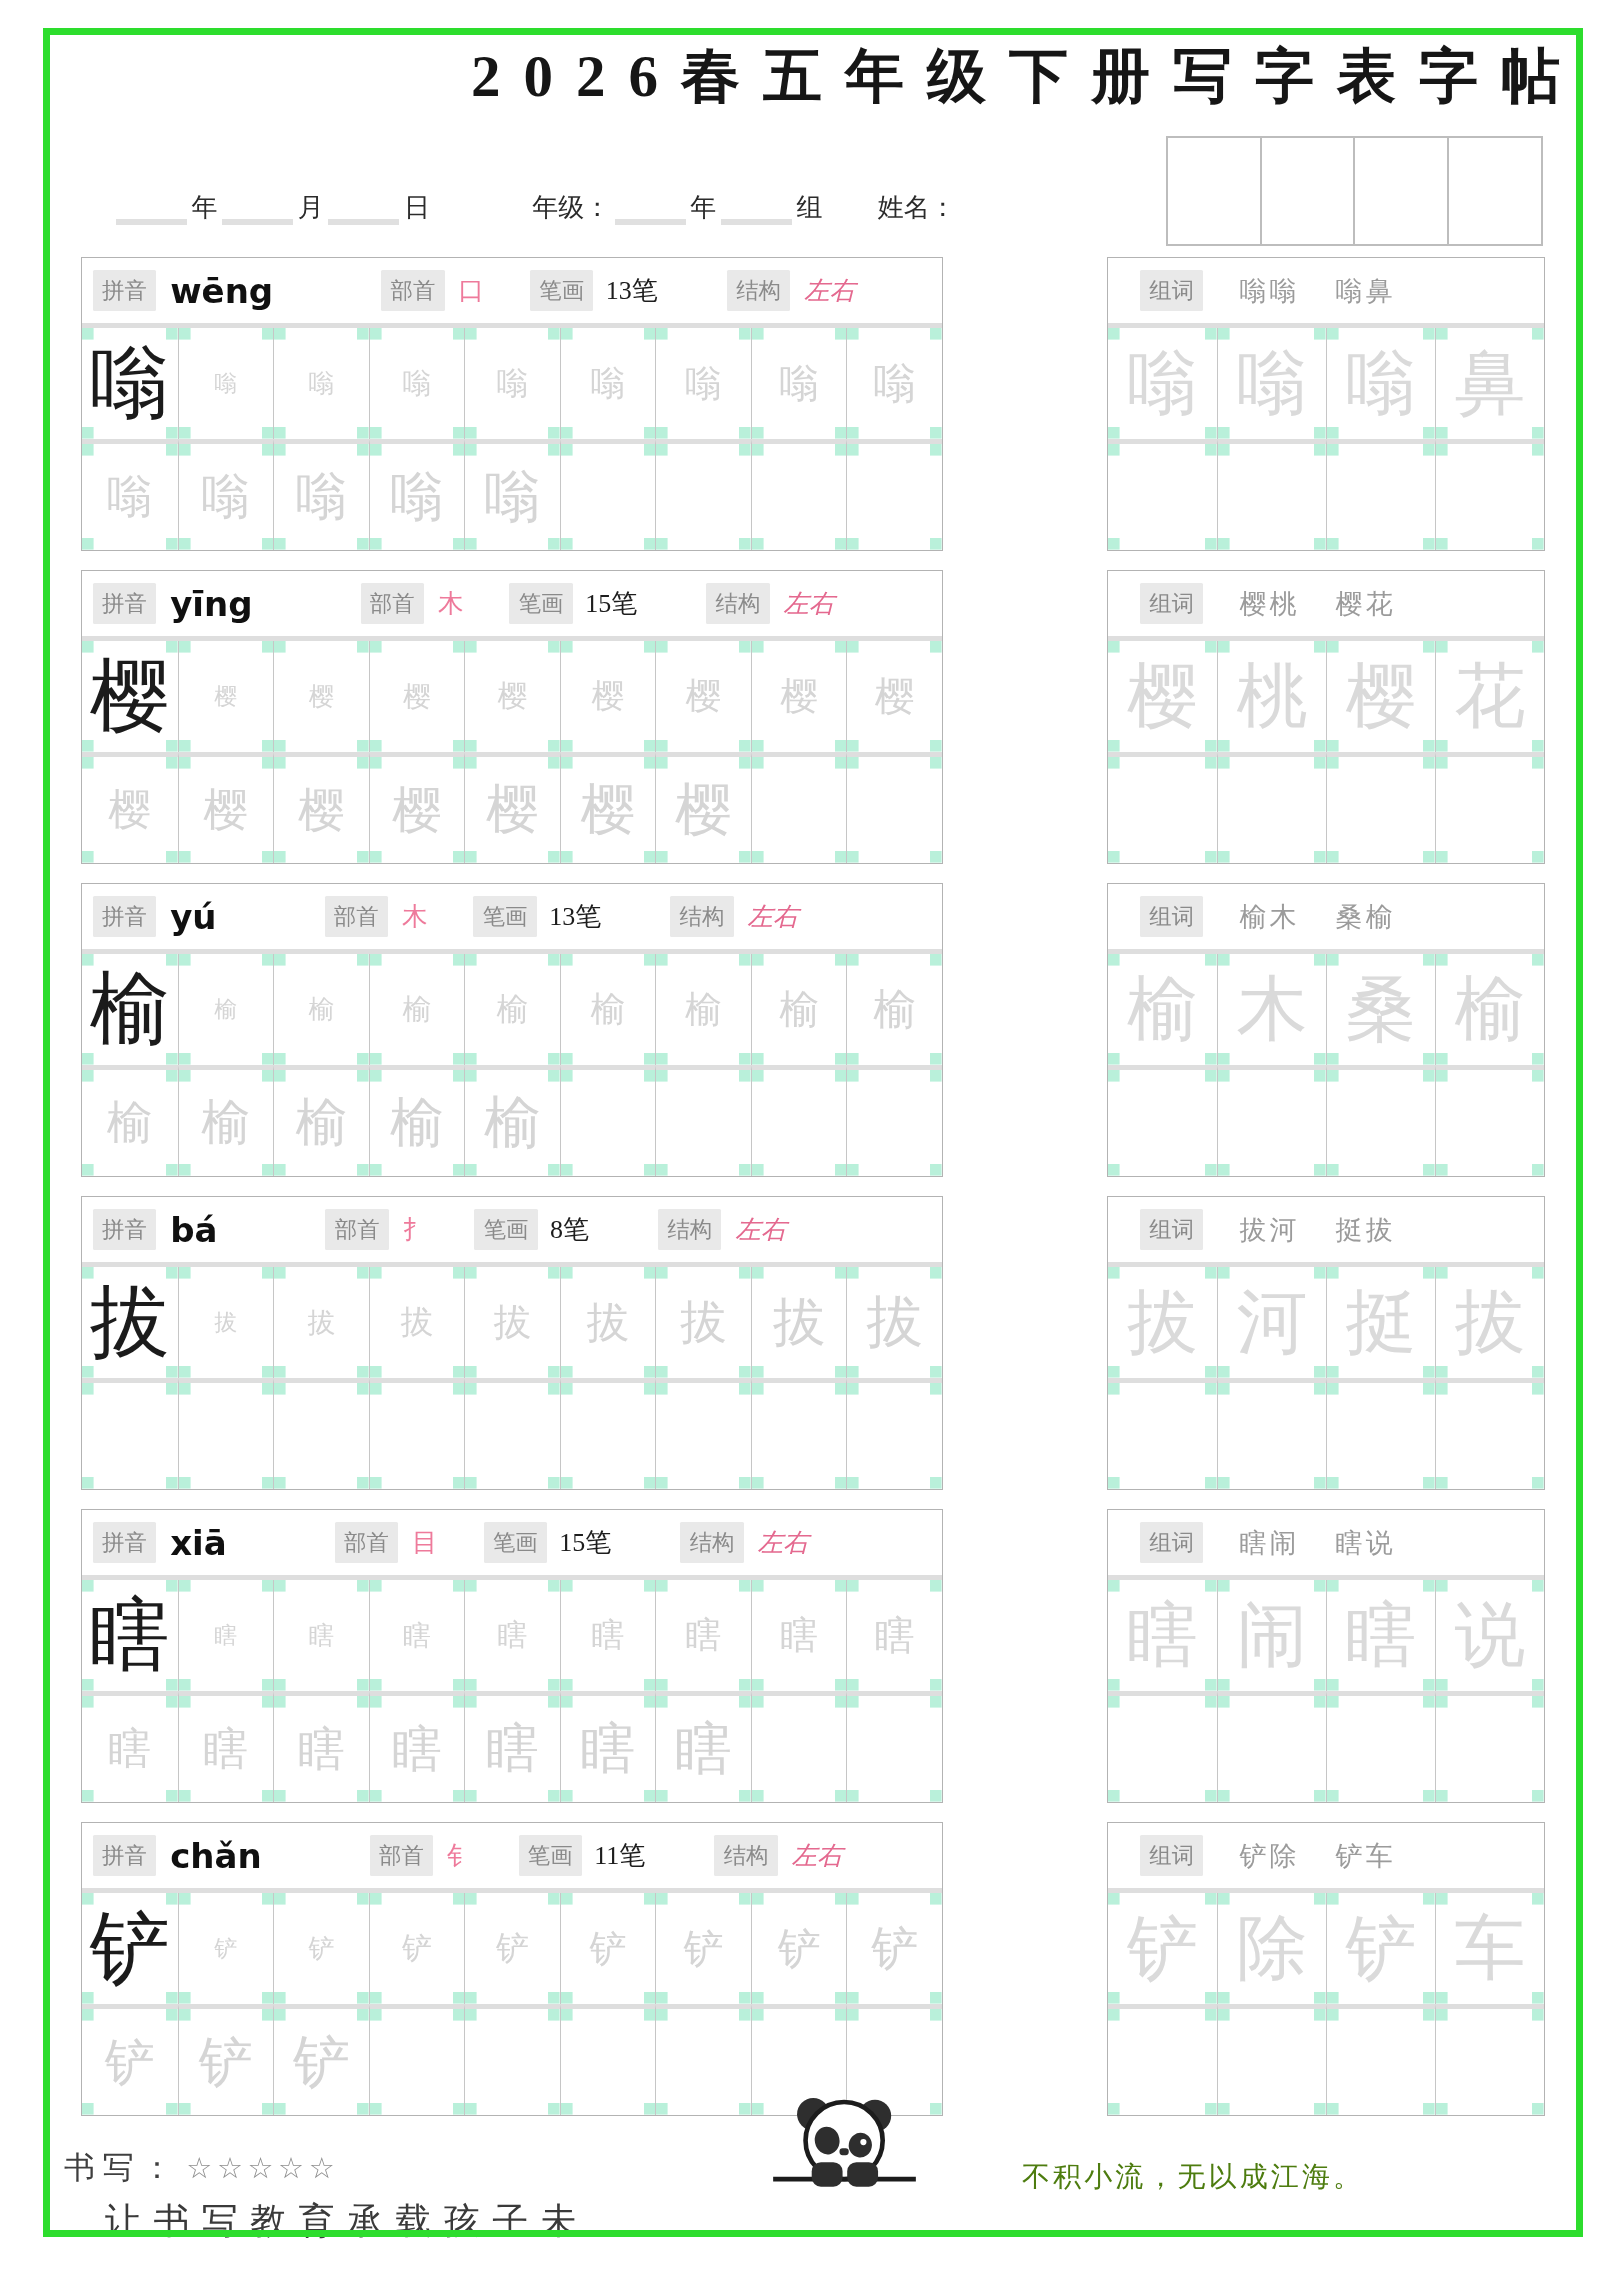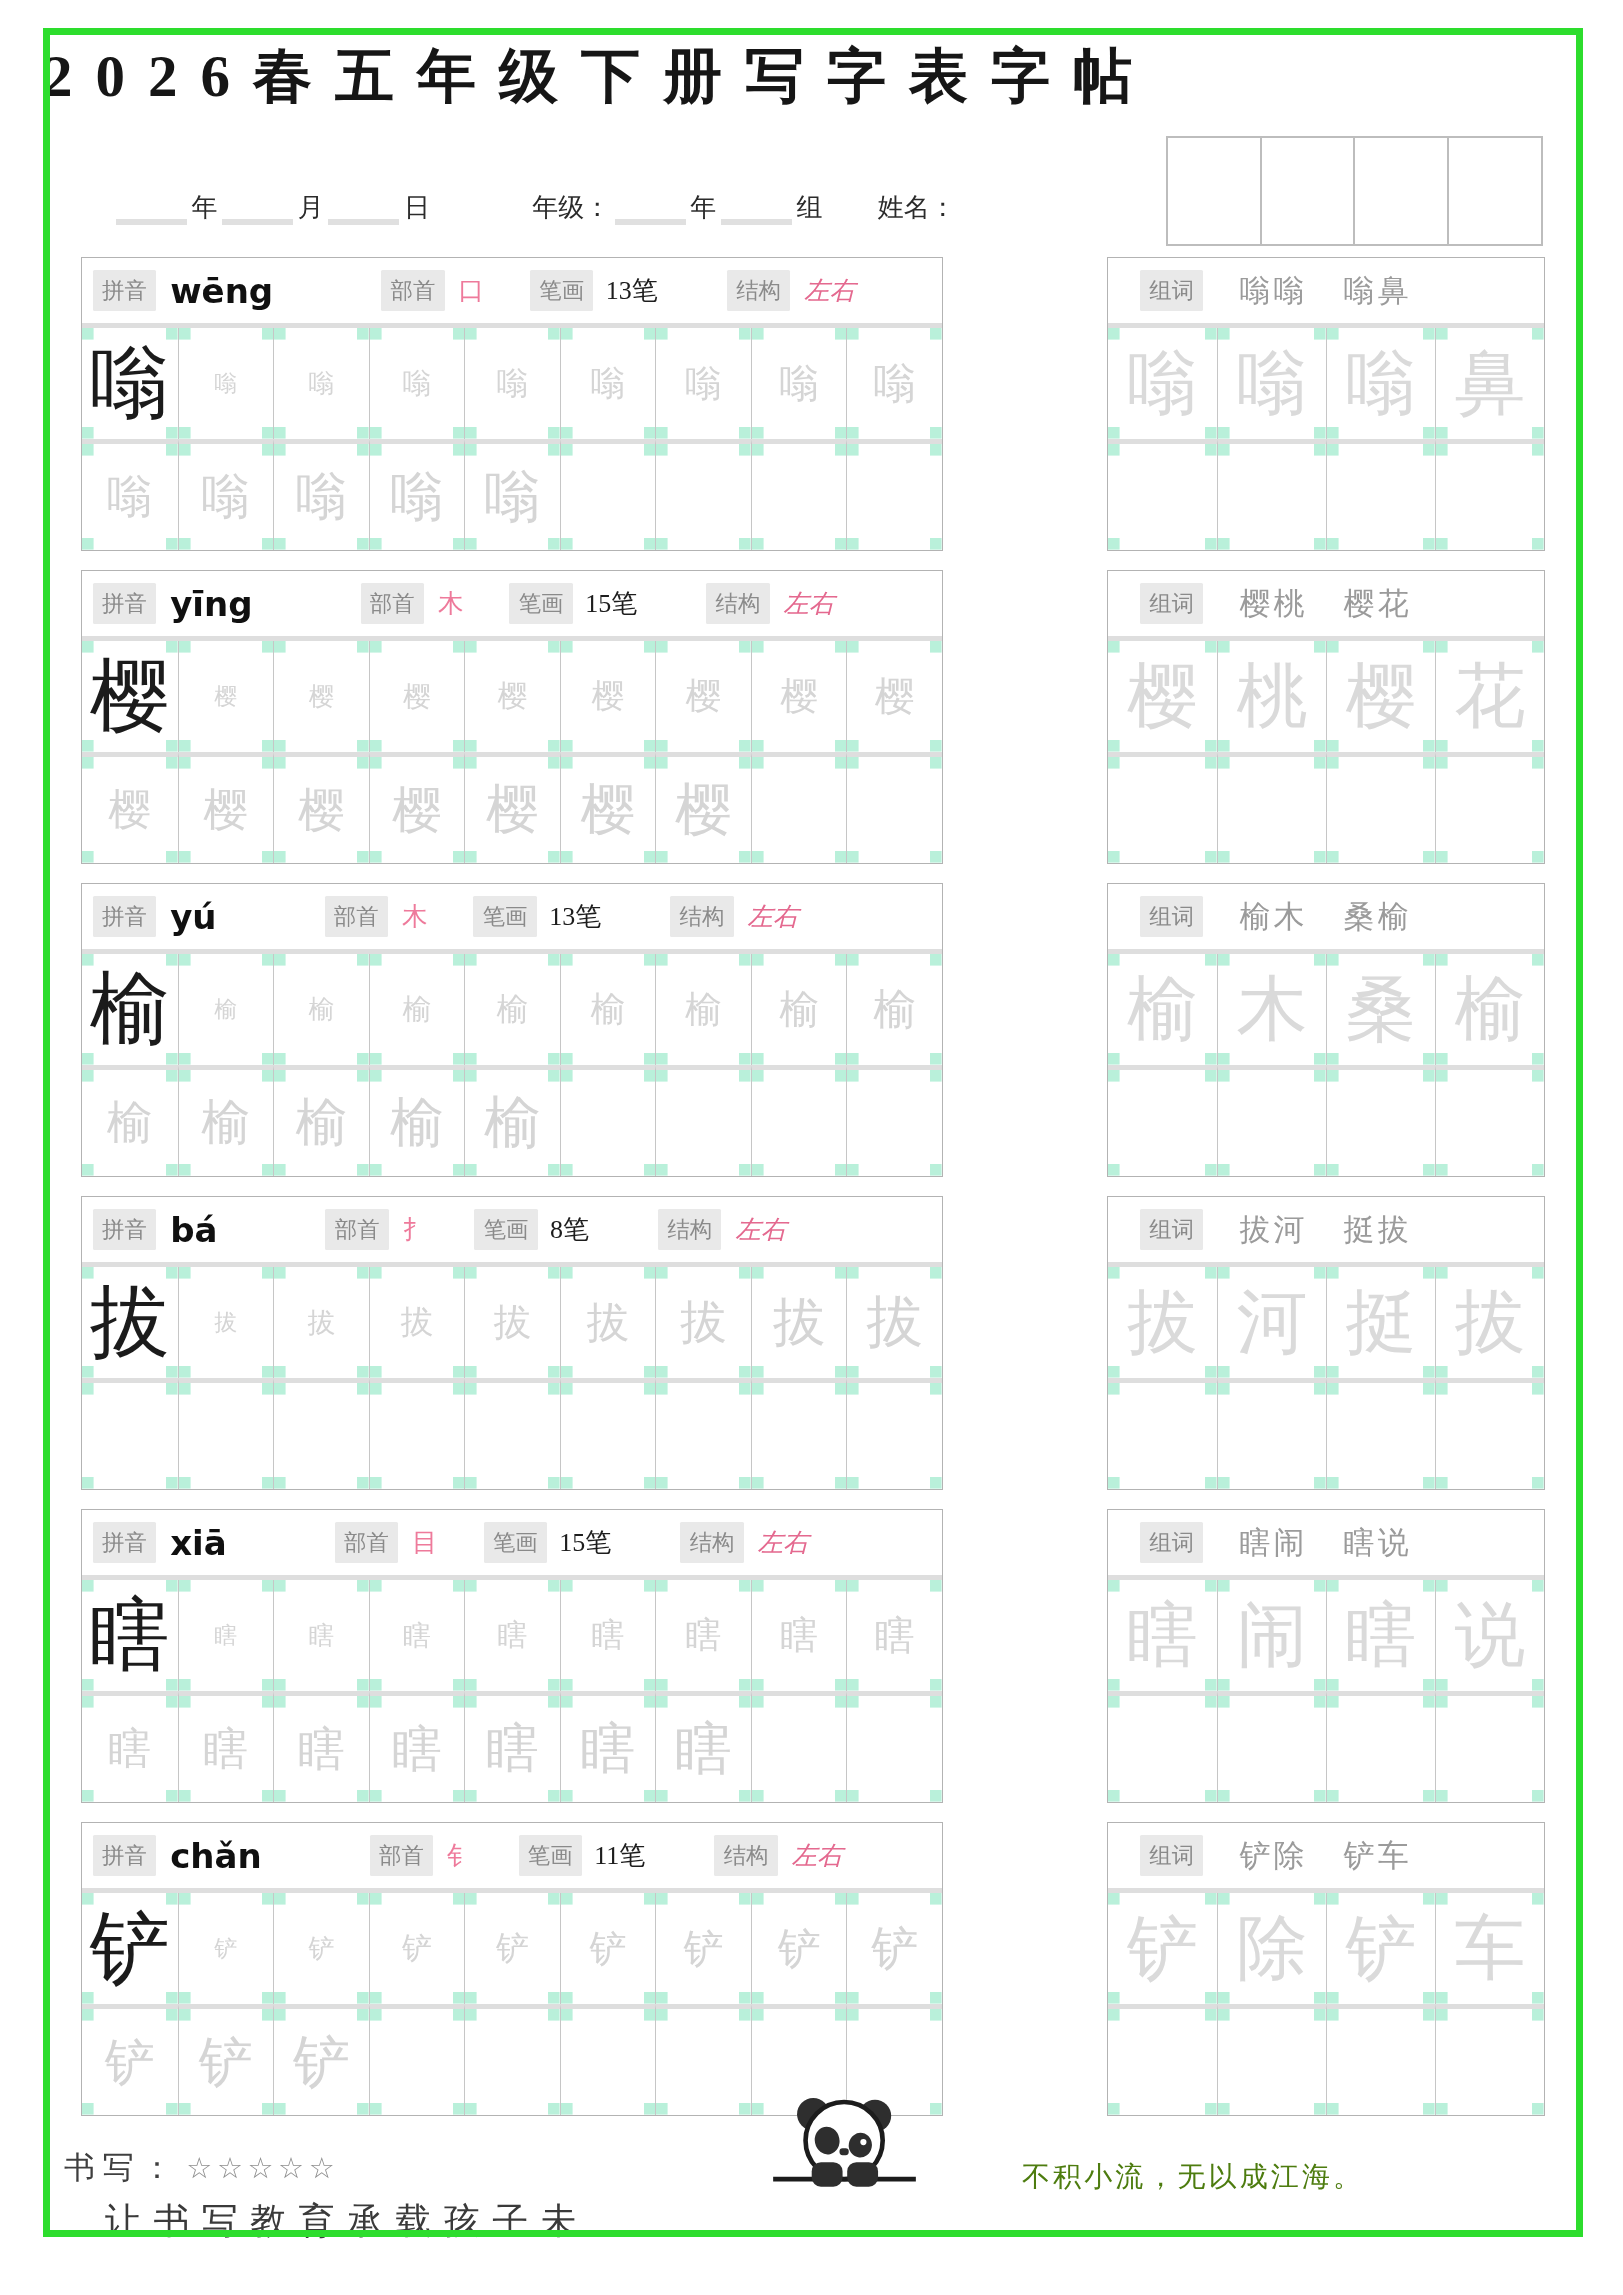--- a/index.html
+++ b/index.html
@@ -5,21 +5,21 @@
   html,body{margin:0;padding:0;}
   body{
     width:1623px;height:2295px;position:relative;background:#ffffff;
     font-family:"Liberation Sans","DejaVu Sans",sans-serif;overflow:hidden;
   }
   .frame{
     position:absolute;left:43px;top:28px;width:1540px;height:2209px;
     border:7px solid #2ddd2d;box-sizing:border-box;z-index:10;pointer-events:none;
   }
   .title{
-    position:absolute;left:43px;top:37px;width:1540px;text-align:left;
+    position:absolute;left:43px;top:37px;width:1540px;text-align:right;
     font-family:"Liberation Serif","DejaVu Serif",serif;font-weight:bold;
     font-size:59px;letter-spacing:23px;color:#161616;white-space:nowrap;
   }
   .date-row{
     position:absolute;left:116px;top:190px;display:flex;align-items:flex-end;
     font-size:26px;color:#2b2b2b;font-family:"Liberation Serif","DejaVu Serif",serif;
   }
   .date-row .blank{display:inline-block;width:71px;height:29px;border-bottom:6.2px solid #e0e0e0;}
   .date-row .lbl{margin:0 4.6px;white-space:nowrap;}
   .sp1{width:93px;} .sp2{width:46px;}
@@ -35,21 +35,21 @@
   .chip{
     background:#e9e9e9;color:#8a8a8a;font-size:22.4px;padding:5.4px 9.3px;border-radius:1.5px;
     font-family:"Liberation Serif","DejaVu Serif",serif;white-space:nowrap;
   }
   .pinyin-val{font-size:34px;color:#101010;font-weight:600;margin-left:14px;font-family:"DejaVu Sans",sans-serif;}
   .radical-val{font-size:25.5px;color:#ee7a9b;margin-left:14px;font-family:"Liberation Serif","DejaVu Serif",serif;}
   .strokes-val{font-size:26px;color:#1d1d1d;margin-left:12.4px;font-family:"Liberation Serif","DejaVu Serif",serif;}
   .structure-val{font-size:25.5px;color:#e4698f;margin-left:14px;font-style:italic;font-family:"Liberation Serif","DejaVu Serif",serif;}
   .g2{margin-left:108px;} .g3{margin-left:46px;} .g4{margin-left:69px;}
   .words-header{height:65px;display:flex;align-items:center;padding-left:32px;gap:36px;}
-  .word-item{color:#9b9b9b;font-size:31px;font-family:"Liberation Serif","DejaVu Serif",serif;letter-spacing:3.1px;}
+  .word-item{color:#9b9b9b;font-size:27px;font-family:"Liberation Serif","DejaVu Serif",serif;letter-spacing:3.1px;}
 
   .grid{border-top:5.4px solid #dedede;display:grid;}
   .grid.left9{grid-template-columns:repeat(9,1fr);}
   .grid.right4{grid-template-columns:repeat(4,1fr);}
   .cell{
     position:relative;height:111px;box-sizing:border-box;border-left:1.5px solid #c6c6c6;
     display:flex;align-items:center;justify-content:center;
     font-family:"Liberation Serif","DejaVu Serif",serif;
     background:
       linear-gradient(#b9f0da,#b9f0da) left top/11.6px 11.6px no-repeat,

